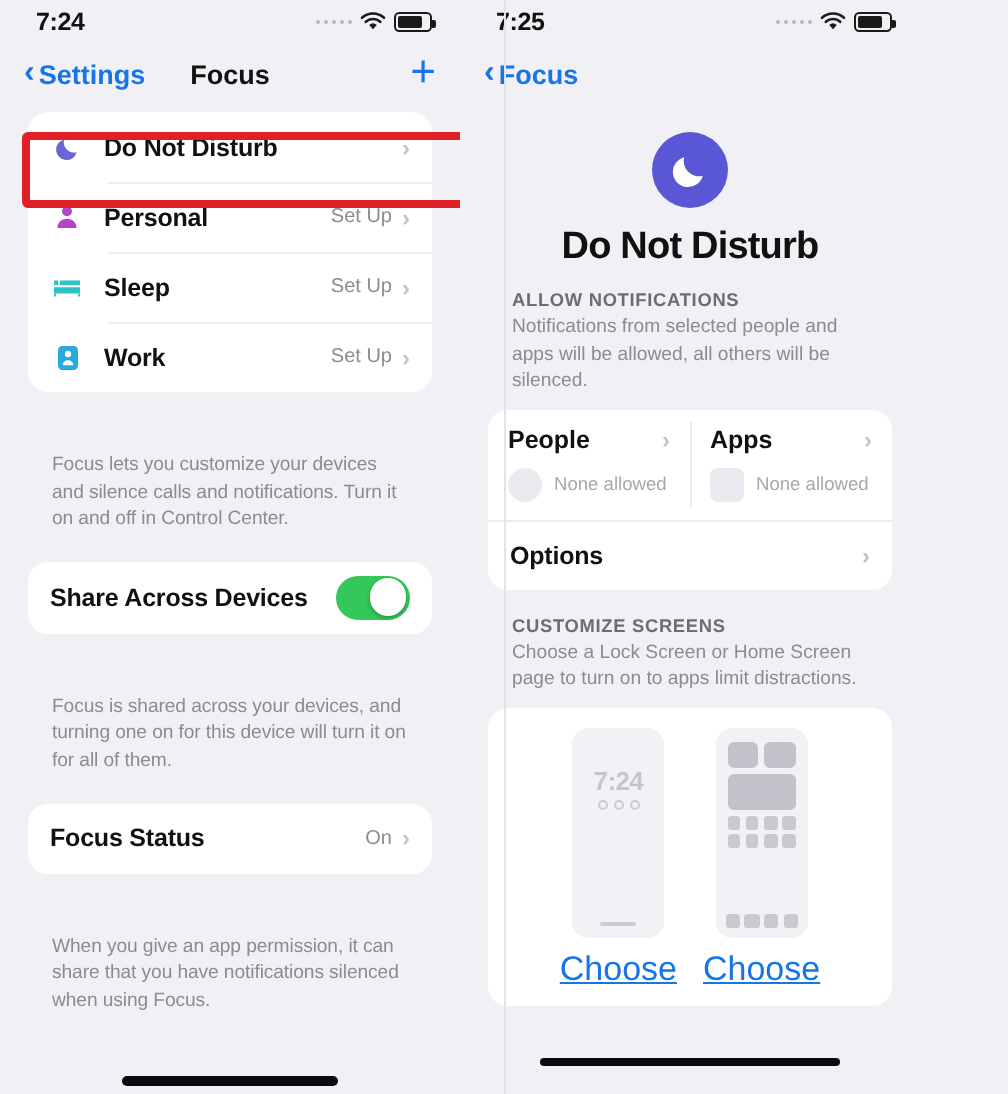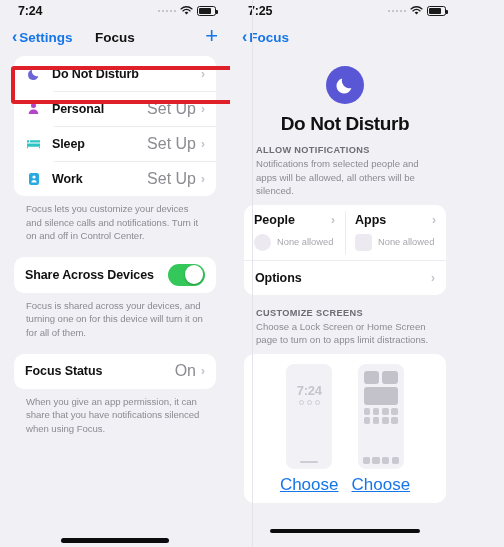--- a/index.html
+++ b/index.html
@@ -62,26 +62,26 @@
     display: flex; align-items: center; gap: 10px;
     height: 35px; padding: 0 11px; position: relative;
   }
   .row + .row::before {
     content: ""; position: absolute; left: 40px; right: 0; top: 0;
     height: 1px; background: #ececf0;
   }
   .row-icon { width: 17px; height: 17px; flex: none; display: flex; align-items: center; justify-content: center; }
   .row-label { font-size: 12.5px; font-weight: bold; color: #111; letter-spacing: -0.1px; }
   .row-right { margin-left: auto; display: flex; align-items: center; gap: 5px; }
-  .row-value { font-size: 16px; color: #8b8b92; }
+  .row-value { font-size: 10px; color: #8b8b92; }
   .chevr { color: #c2c2c8; font-size: 12px; font-weight: bold; line-height: 1; }
 
   .footnote {
     font-size: 9.6px; line-height: 1.42; color: #8b8b92;
-    padding: 6px 12px 0 12px; letter-spacing: -0.05px;
+    padding: 6px 12px 0 12px; letter-spacing: -0.05px; margin-top: 24px;
   }
   .section-header {
     font-size: 9.2px; font-weight: bold; color: #6c6c73;
     letter-spacing: 0.35px; padding: 0 12px 2px 12px; text-transform: uppercase;
   }
   .section-sub {
     font-size: 9.6px; line-height: 1.42; color: #8b8b92;
     padding: 0 12px 7px 12px;
   }
 

